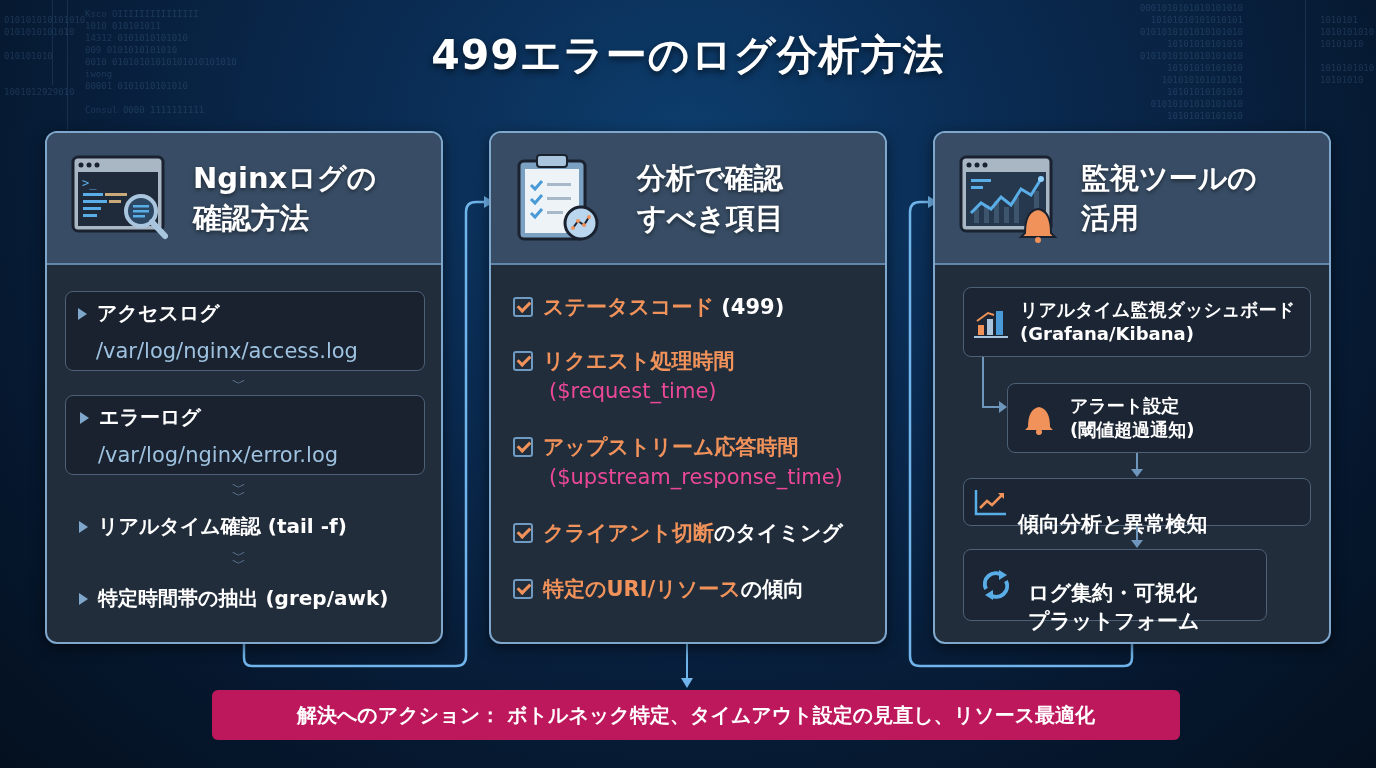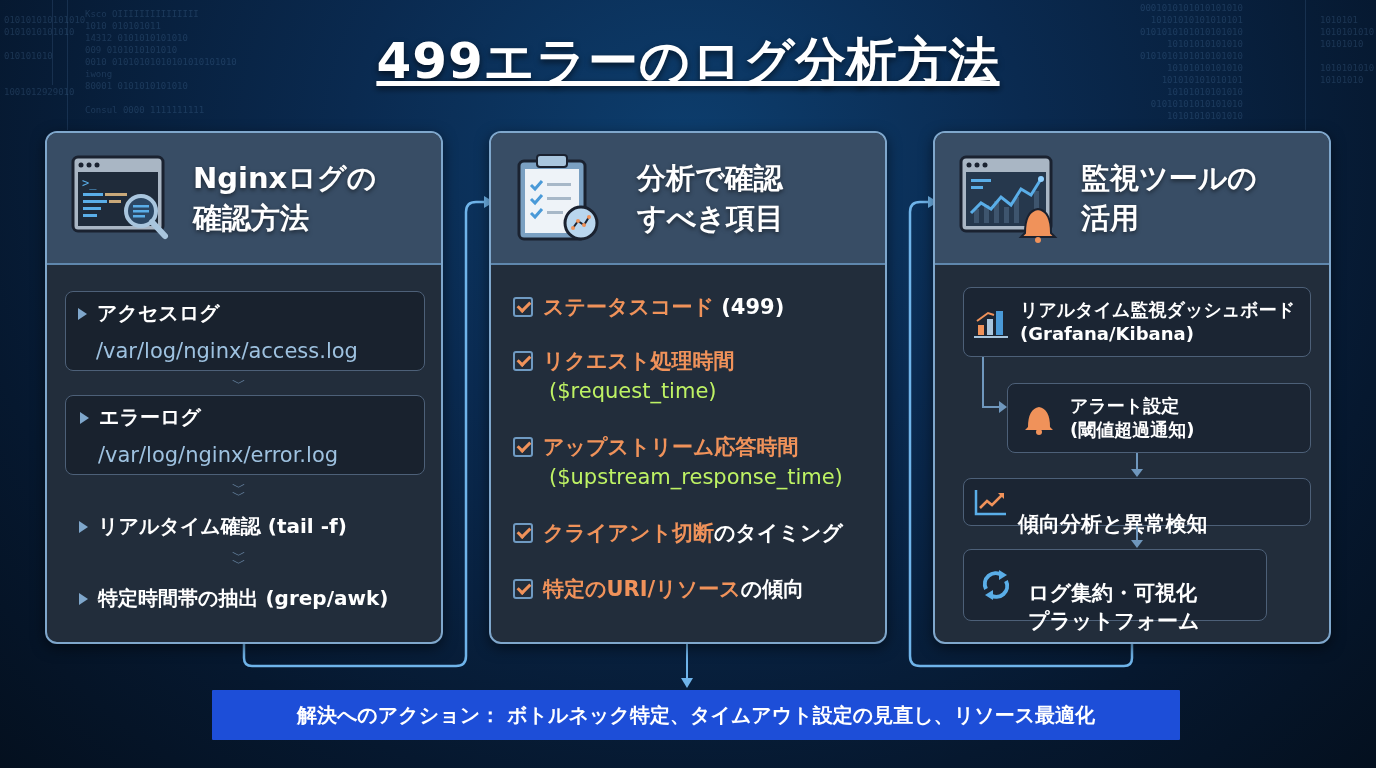--- a/index.html
+++ b/index.html
@@ -10,23 +10,22 @@
     position: relative;
     color: #fff;
   }
   .bg-code {
     position: absolute; font-family: "DejaVu Sans Mono", monospace;
     color: rgba(120,170,220,0.18); font-size: 9px; line-height: 12px; white-space: pre;
   }
   .bg-line { position: absolute; width: 1px; background: rgba(120,170,220,0.15); }
   .title {
     position: absolute; left: 0; top: 28px; width: 1376px; text-align: center;
-    font-size: 50px; font-weight: bold; color: #fff; letter-spacing: 1px;
+    font-size: 41px; font-weight: bold; color: #fff; letter-spacing: 1px;
     text-shadow: 0 3px 6px rgba(0,0,0,0.6);
-    text-decoration: underline;
   }
   .panel {
     position: absolute; top: 131px; width: 398px; height: 513px;
     border: 2px solid #7fa7cc; border-radius: 12px;
     background: #222d3b; overflow: hidden;
     box-shadow: 0 4px 14px rgba(0,0,0,0.5);
   }
   .panel-head {
     height: 132px; background: #384d65; border-bottom: 2px solid #5f87ad;
     display: flex; align-items: center; padding-left: 24px;
@@ -50,28 +49,28 @@
   .path { font-size: 21px; color: #9ec2e0; margin-left: 18px; margin-top: 12px; display: block; }
   .plain-item { position: absolute; left: 32px; }
   .chev { position: absolute; left: 185px; color: #5f7a96; font-size: 14px; line-height: 8px; text-align: center; }
   .check-item { position: absolute; left: 22px; }
   .cb { display: inline-block; width: 20px; height: 20px; border: 2px solid #6f9ac2; border-radius: 3px;
     position: relative; vertical-align: middle; margin-right: 10px; }
   .cb::after { content: ""; position: absolute; left: 5px; top: 0px; width: 5px; height: 10px;
     border: solid #f0925a; border-width: 0 3px 3px 0; transform: rotate(45deg); }
   .orange { color: #f0925a; font-size: 21px; font-weight: bold; vertical-align: middle; }
   .white { color: #fff; font-size: 21px; font-weight: bold; vertical-align: middle; }
-  .sub { display: block; margin-left: 36px; font-size: 21px; color: #bef264; margin-top: 4px; }
+  .sub { display: block; margin-left: 36px; font-size: 21px; color: #ec4899; margin-top: 4px; }
   .mbox { position: absolute; border: 1.5px solid #4d6078; border-radius: 8px; background: #1b2533;
     display: flex; align-items: center; }
   .mbox .mtext { font-size: 18px; font-weight: bold; color: #fff; line-height: 24px; }
   .mbox .mtext.big { font-size: 21px; line-height: 28px; margin-top: 44px; }
   .bottom-bar {
     position: absolute; left: 212px; top: 690px; width: 968px; height: 50px;
-    background: #1d4ed8; border-radius: 1px; text-align: center; line-height: 50px;
+    background: #be185d; border-radius: 6px; text-align: center; line-height: 50px;
     font-size: 20px; font-weight: bold; color: #fff;
   }
   svg.conn { position: absolute; left: 0; top: 0; pointer-events: none; }
 </style>
 </head>
 <body>
 
 <div class="bg-code" style="left:85px;top:8px;">Ksco OIIIIIIIIIIIIIII
 1010 010101011
 14312 0101010101010

